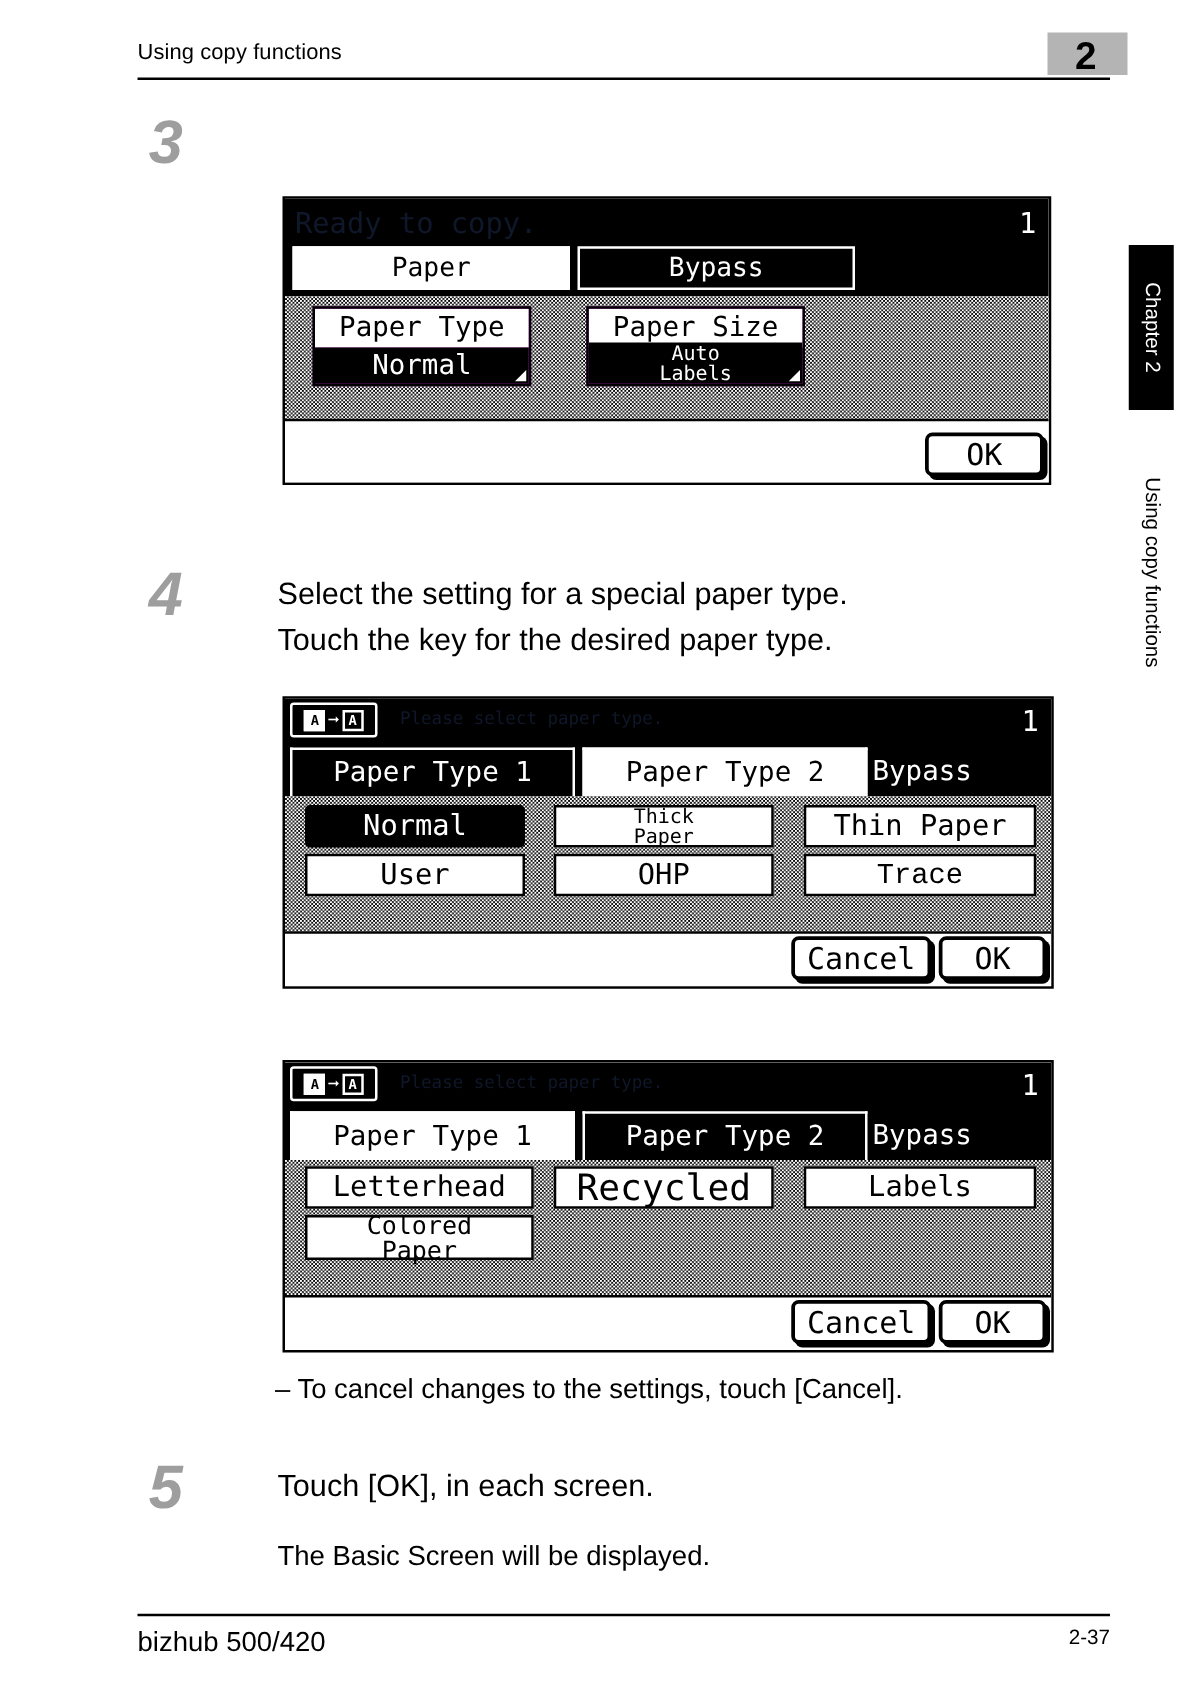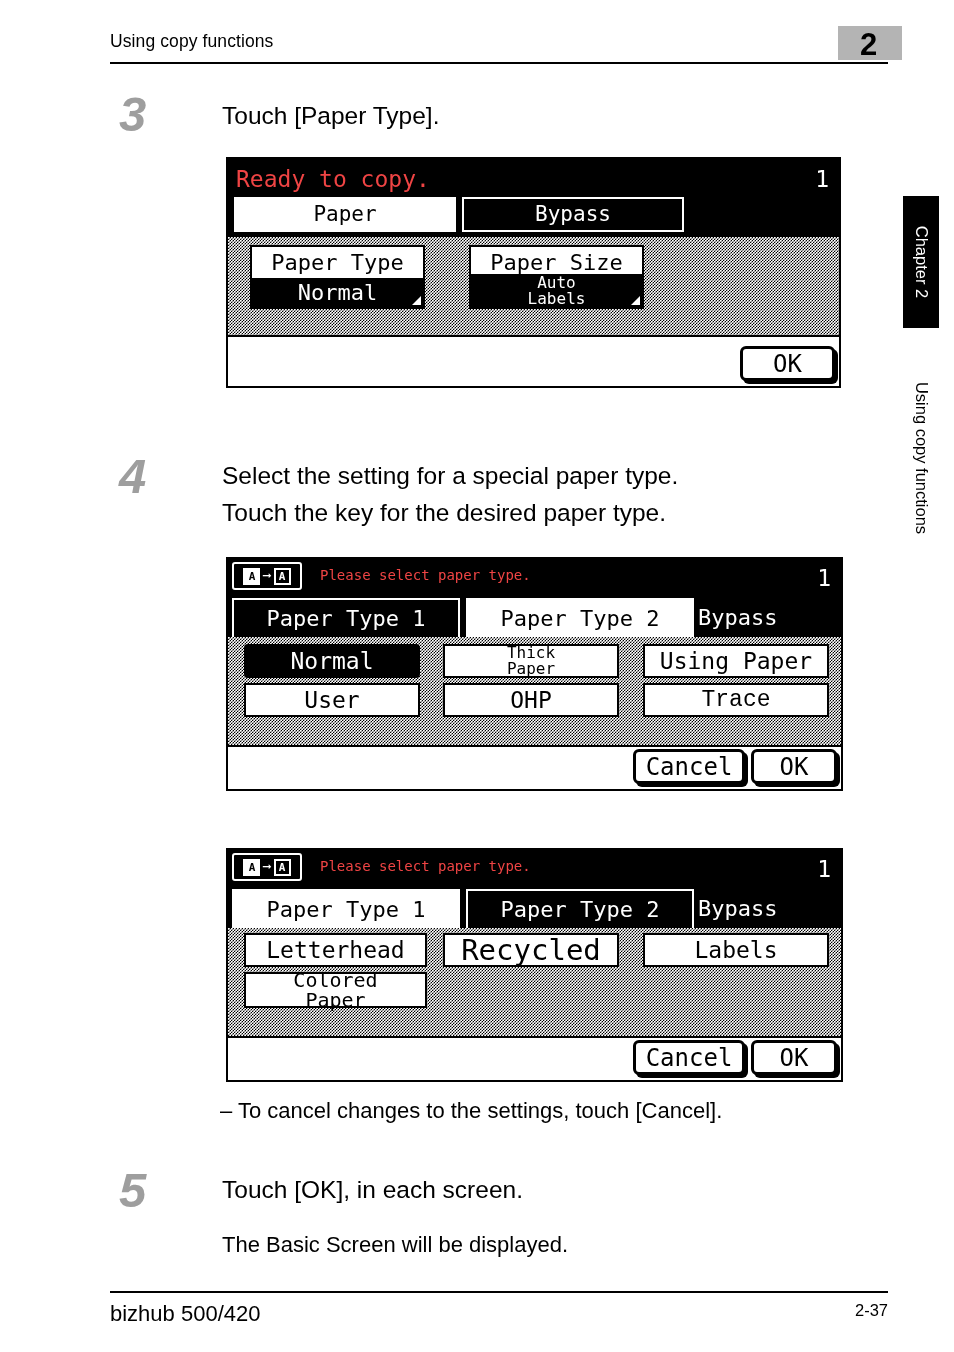--- a/index.html
+++ b/index.html
@@ -170,21 +170,21 @@
   }
   .lcd-footbar {
     position: absolute;
     left: 0;
     right: 0;
     bottom: 0;
     background: #fff;
   }
   .lcd-status {
     position: absolute;
-    color: #ef4444;
+    color: #0f172a;
     white-space: nowrap;
   }
   .lcd-count {
     position: absolute;
     color: #fff;
     white-space: nowrap;
   }
 
   
   .key {
@@ -310,21 +310,20 @@
   <div class="hdr-rule"></div>
 
   <div class="side-chapter">
     <span>Chapter 2</span>
   </div>
   <div class="side-section">
     <span>Using copy functions</span>
   </div>
 
   <div class="stepnum" style="left:119px; top:90px;">3</div>
-  <div class="steptext" style="left:222px; top:97px; width:640px;">Touch [Paper Type].</div>
 
   <div class="lcd" style="left:226px; top:157px; width:615px; height:231px;">
 
     <div class="lcd-topbar" style="height:78px;"></div>
 
     <div class="lcd-status" style="left:8px; top:7px; font-size:23px;">Ready to copy.</div>
     <div class="lcd-count" style="right:10px; top:7px; font-size:23px;">1</div>
 
     <div class="key wtab" style="left:6px; top:38px; width:222px; height:35px; font-size:21px;">Paper</div>
     <div class="key btab" style="left:234px; top:38px; width:222px; height:35px; font-size:21px;">Bypass</div>
@@ -367,21 +366,21 @@
 
     <div class="key btab" style="left:4px; top:39px; width:228px; height:39px; font-size:22px; border-bottom:none;">Paper Type 1</div>
     <div class="key wtab" style="left:238px; top:39px; width:228px; height:39px; font-size:22px; border-bottom:none;">Paper Type 2</div>
     <div class="key plainlabel" style="left:470px; top:39px; width:150px; height:39px; font-size:22px; justify-content:flex-start;">Bypass</div>
 
     <div class="lcd-body" style="top:78px; height:110px;"></div>
 
     <div class="key inv thick" style="left:16px; top:85px; width:176px; height:34px; font-size:23px; border-radius:4px;">Normal</div>
     <div class="key" style="left:215px; top:85px; width:176px; height:34px; font-size:16px;">Thick
 Paper</div>
-    <div class="key" style="left:415px; top:85px; width:186px; height:34px; font-size:23px;">Using Paper</div>
+    <div class="key" style="left:415px; top:85px; width:186px; height:34px; font-size:23px;">Thin Paper</div>
 
     <div class="key" style="left:16px; top:124px; width:176px; height:34px; font-size:23px;">User</div>
     <div class="key" style="left:215px; top:124px; width:176px; height:34px; font-size:23px;">OHP</div>
     <div class="key" style="left:415px; top:124px; width:186px; height:34px; font-size:23px;font-family:Liberation Mono, monospace;">Trace</div>
 
     <div class="lcd-footbar" style="height:42px; border-top:2px solid #000;"></div>
     <div class="key thick shadow" style="left:405px; top:190px; width:112px; height:35px; font-size:24px; border-radius:6px;">Cancel</div>
     <div class="key thick shadow" style="left:523px; top:190px; width:86px; height:35px; font-size:24px; border-radius:6px;">OK</div>
   </div>
 

